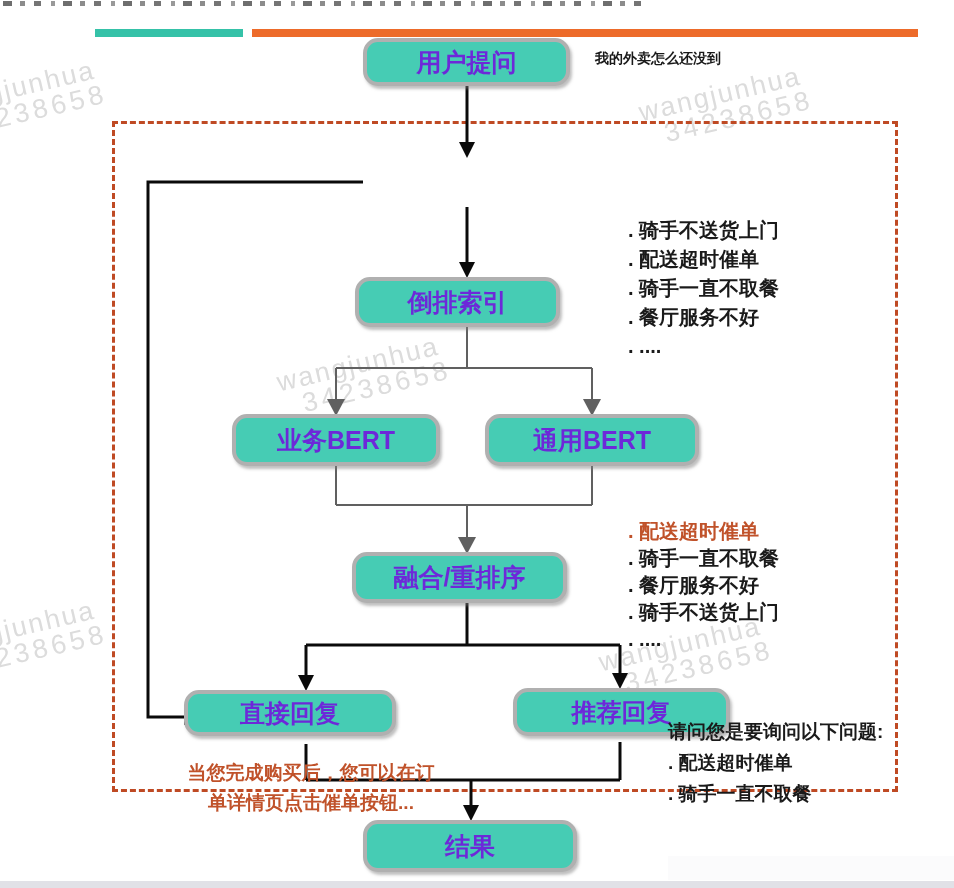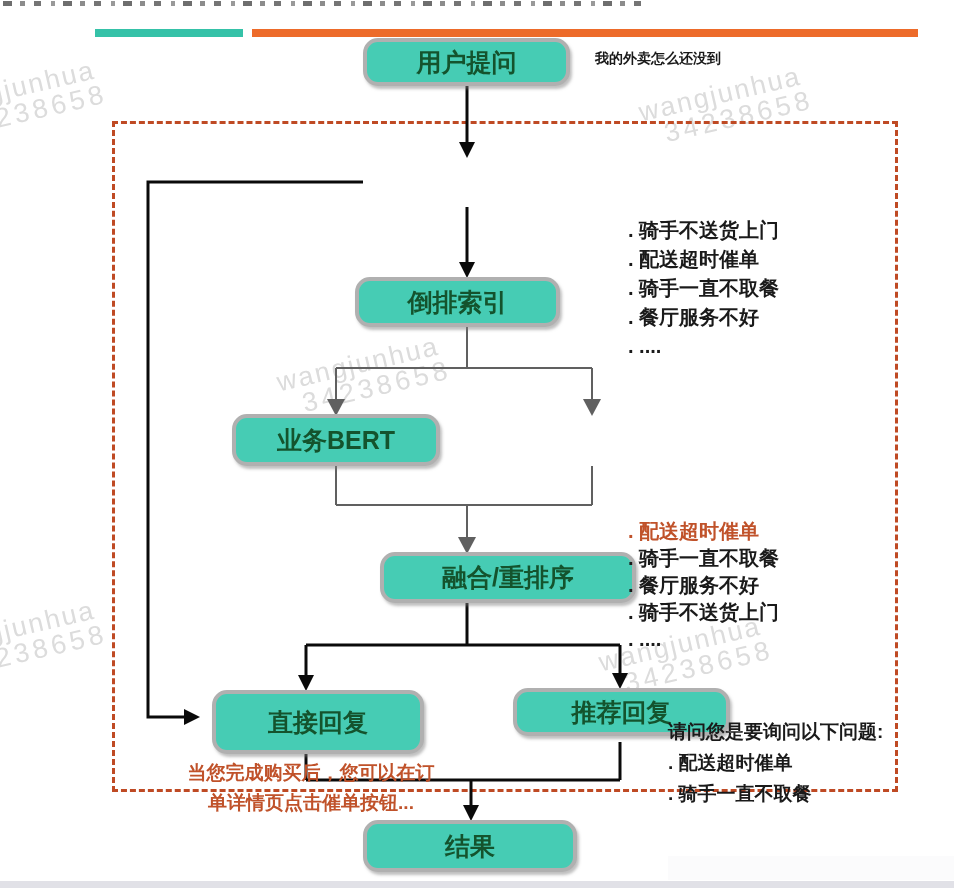--- a/index.html
+++ b/index.html
@@ -33,21 +33,21 @@
   .wm{
     position:absolute;z-index:0;color:var(--watermark);font-size:27px;
     transform:rotate(-13deg);letter-spacing:2px;line-height:30px;white-space:nowrap;
   }
   .wm .wm2{margin:-4px 0 0 20px;letter-spacing:4px;}
   svg.connectors{position:absolute;left:0;top:0;z-index:2;}
   .node{
     position:absolute;background:var(--node-fill);border:4px solid var(--node-border);
     border-radius:15px;box-shadow:2px 3px 3px rgba(130,130,130,.5);
     display:flex;align-items:center;justify-content:center;
-    color:#14532d;font-weight:bold;font-size:25px;z-index:3;box-sizing:border-box;
+    color:#6d28d9;font-weight:bold;font-size:25px;z-index:3;box-sizing:border-box;
     white-space:nowrap;
   }
   .anno{position:absolute;z-index:4;color:#1a1a1a;white-space:nowrap;}
   .query-example{left:595px;top:50px;font-size:14px;font-weight:700;}
   .note-list{font-size:20px;font-weight:700;}
   .recall-list{left:628px;top:216px;line-height:29px;}
   .rerank-list{left:628px;top:518px;line-height:27px;}
   .rerank-list .hl{color:var(--accent-text);}
   .reply-note{left:183px;top:750px;width:256px;text-align:center;color:var(--accent-text);font-size:19px;font-weight:600;line-height:30px;white-space:normal;margin-top:8px;}
   .recommend-note{left:668px;top:716px;font-size:19px;font-weight:600;line-height:31px;}
@@ -129,24 +129,27 @@
 
   <div class="node" style="left:363px;top:38px;width:207px;height:48px">
     <span>用户提问</span>
   </div>
   <div class="node" style="left:355px;top:277px;width:205px;height:50px">
     <span>倒排索引</span>
   </div>
   <div class="node" style="left:232px;top:414px;width:208px;height:52px">
     <span>业务BERT</span>
   </div>
-  <div class="node" style="left:380px;top:552px;width:256px;height:51px">
+  <div class="node" style="left:485px;top:414px;width:214px;height:52px">
+    <span>通用BERT</span>
+  </div>
+  <div class="node" style="left:352px;top:552px;width:215px;height:51px">
     <span>融合/重排序</span>
   </div>
-  <div class="node" style="left:212px;top:690px;width:212px;height:64px">
+  <div class="node" style="left:184px;top:690px;width:212px;height:46px">
     <span>直接回复</span>
   </div>
   <div class="node" style="left:513px;top:688px;width:217px;height:48px">
     <span>推荐回复</span>
   </div>
   <div class="node" style="left:363px;top:820px;width:214px;height:52px">
     <span>结果</span>
   </div>
 
   <div class="anno query-example">我的外卖怎么还没到</div>

